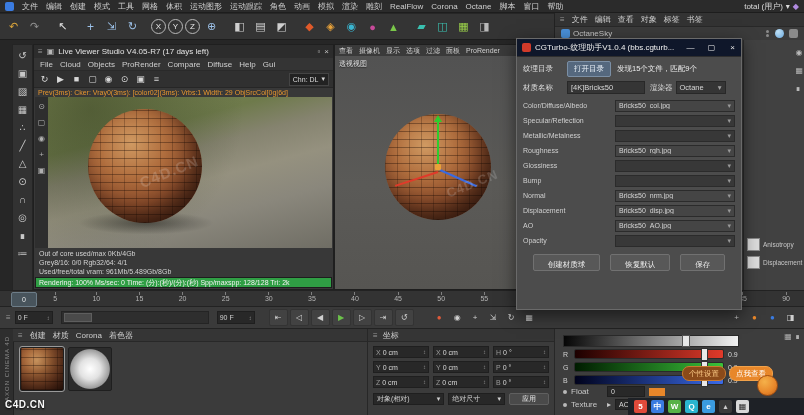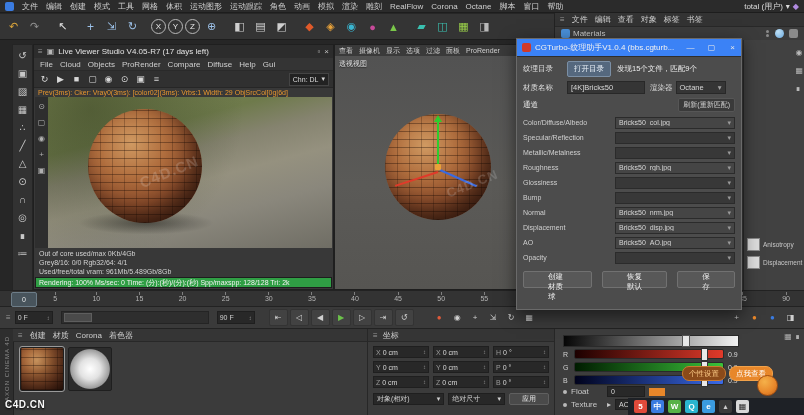--- a/index.html
+++ b/index.html
@@ -78,39 +78,39 @@
 #rp-obj .dots i{width:3px;height:3px;border-radius:50%;background:#8a8a8a}
 #rp-obj .tag1{width:9px;height:9px;border-radius:50%;background:radial-gradient(circle at 35% 30%,#bfe0f5,#6aa8dd);margin-left:3px}
 #rp-obj .tag2{width:9px;height:9px;background:#8a8a8a;border-radius:2px;margin-left:2px}
 #rp-strip{position:absolute;left:188px;top:27px;width:62px;bottom:0;background:#414141;border-left:1px solid #2b2b2b}
 .strip-icons{position:absolute;right:3px;top:8px;display:flex;flex-direction:column;gap:9px;font-size:8px}
 .strip-row{position:absolute;left:3px;display:flex;align-items:center;gap:3px;font-size:6.5px;color:#c6c6c6}
 .strip-thumb{width:11px;height:11px;background:#dcdcdc;border:1px solid #888;flex:0 0 auto}
 
 #dlg{left:516px;top:38px;width:226px;height:272px;background:#4c4c4c;border:1px solid #6a6a6a;
  box-shadow:0 5px 16px rgba(0,0,0,.55);z-index:20;box-sizing:border-box;position:absolute}
-#dlg-title{height:17px;background:#3b82f6;display:flex;align-items:center;gap:4px;padding-left:5px;border-bottom:1px solid #2e2e2e}
+#dlg-title{height:17px;background:#0f172a;display:flex;align-items:center;gap:4px;padding-left:5px;border-bottom:1px solid #2e2e2e}
 #dlg-title .dico{width:9px;height:9px;background:#d03a2a;border-radius:2px;flex:0 0 auto}
 #dlg-title .t{font-size:8px;color:#f0f0f0;white-space:nowrap;overflow:hidden;flex:1}
 .winbtn{width:17px;height:17px;display:flex;align-items:center;justify-content:center;font-size:8px;color:#e8e8e8}
 #dlg-body{position:absolute;left:0;right:0;top:17px;bottom:0;padding:5px 6px;box-sizing:border-box;font-size:7.5px}
 .drow{display:flex;align-items:center;margin-bottom:4px}
 .dlabel{width:44px;color:#dcdcdc;flex:0 0 auto}
 .dfield{background:#353535;border:1px solid #282828;height:13px;display:flex;align-items:center;padding:0 3px;color:#d8d8d8;box-sizing:border-box}
 .dbtn-open{background:#55687e;border:1px solid #7b8fa5;border-radius:2px;height:14px;padding:0 6px;display:flex;align-items:center;color:#eaf1f8}
 .found{margin-left:6px;color:#ececec;white-space:nowrap;overflow:hidden}
 .dddown{margin-left:auto;color:#a0a0a0}
 .chhead{display:flex;align-items:center;margin:2px 0 3px}
 .chhead .rf{margin-left:auto;background:#3a3a3a;border:1px solid #565656;padding:1px 4px;font-size:7px;color:#d0d0d0;border-radius:2px}
 .chrow{display:flex;align-items:center;height:15px}
 .chlabel{width:92px;color:#cfcfcf;font-size:7px;flex:0 0 auto}
 .chfield{flex:1;height:12px;border:1px solid #2b2b2b;display:flex;align-items:center;padding:0 3px;font-size:7px;color:#d6d6d6;box-sizing:border-box}
 .chfield .arr{margin-left:auto;color:#9a9a9a}
 .dbtns{display:flex;gap:10px;justify-content:center;margin-top:6px}
-.dbtn{background:#585858;border:1px solid #717171;border-radius:2px;height:15px;padding:0 24px;display:flex;align-items:flex-start;color:#ececec}
+.dbtn{background:#585858;border:1px solid #717171;border-radius:2px;height:15px;padding:0 14px;display:flex;align-items:flex-end;color:#ececec}
 
 #tl{left:0;top:290px;width:804px;height:17px;background:#333;border-top:1px solid #222;border-bottom:1px solid #222;box-sizing:border-box;position:absolute}
 #tl-ruler{position:absolute;left:14px;right:14px;top:0;bottom:0;display:flex;justify-content:space-between}
 .tick{display:flex;flex-direction:column;align-items:center;font-size:7px;color:#b4b4b4}
 .tick i{display:block;width:1px;height:3px;background:#808080;margin-top:1px}
 #tl-marker{position:absolute;left:11px;top:1px;width:24px;height:13px;background:#48545c;border:1px solid #6d7d88;border-radius:2px;
  color:#e8e8e8;display:flex;align-items:center;justify-content:center;font-size:7px}
 
 #tr{left:0;top:307px;width:804px;height:22px;background:#3a3a3a;border-bottom:1px solid #222;display:flex;align-items:center;gap:4px;
  padding:0 6px;box-sizing:border-box;position:absolute}
@@ -508,21 +508,21 @@
       <span class="mitem">文件</span>
           <span class="mitem">编辑</span>
           <span class="mitem">查看</span>
           <span class="mitem">对象</span>
           <span class="mitem">标签</span>
           <span class="mitem">书签</span>
         </div>
     </div>
     <div id="rp-obj">
       <span class="oicon"></span>
-      <span>Materials</span>
+      <span>OctaneSky</span>
       <span class="dots">
           <i></i>
           <i></i>
         </span>
       <span class="tag1"></span>
       <span class="tag2"></span>
     </div>
     <div id="rp-strip">
       <div class="strip-icons">
 
@@ -911,24 +911,20 @@
         <span class="dlabel">材质名称</span>
         <div class="dfield" style="width:78px">
           <span class="nw">[4K]Bricks50</span>
         </div>
         <span style="margin-left:5px;color:#dcdcdc">渲染器</span>
         <div class="dfield" style="width:50px;margin-left:3px">
           <span>Octane</span>
           <span class="dddown">▾</span>
         </div>
       </div>
-      <div class="chhead">
-        <span style="color:#eaeaea">通道</span>
-        <span class="rf">刷新(重新匹配)</span>
-      </div>
       <div>
 
           <div class="chrow">
             <span class="chlabel">Color/Diffuse/Albedo</span>
             <div class="chfield" style="background: rgb(69, 69, 69);">
               <span class="nw">Bricks50_col.jpg</span>
               <span class="arr">▾</span>
             </div>
           </div>
 

